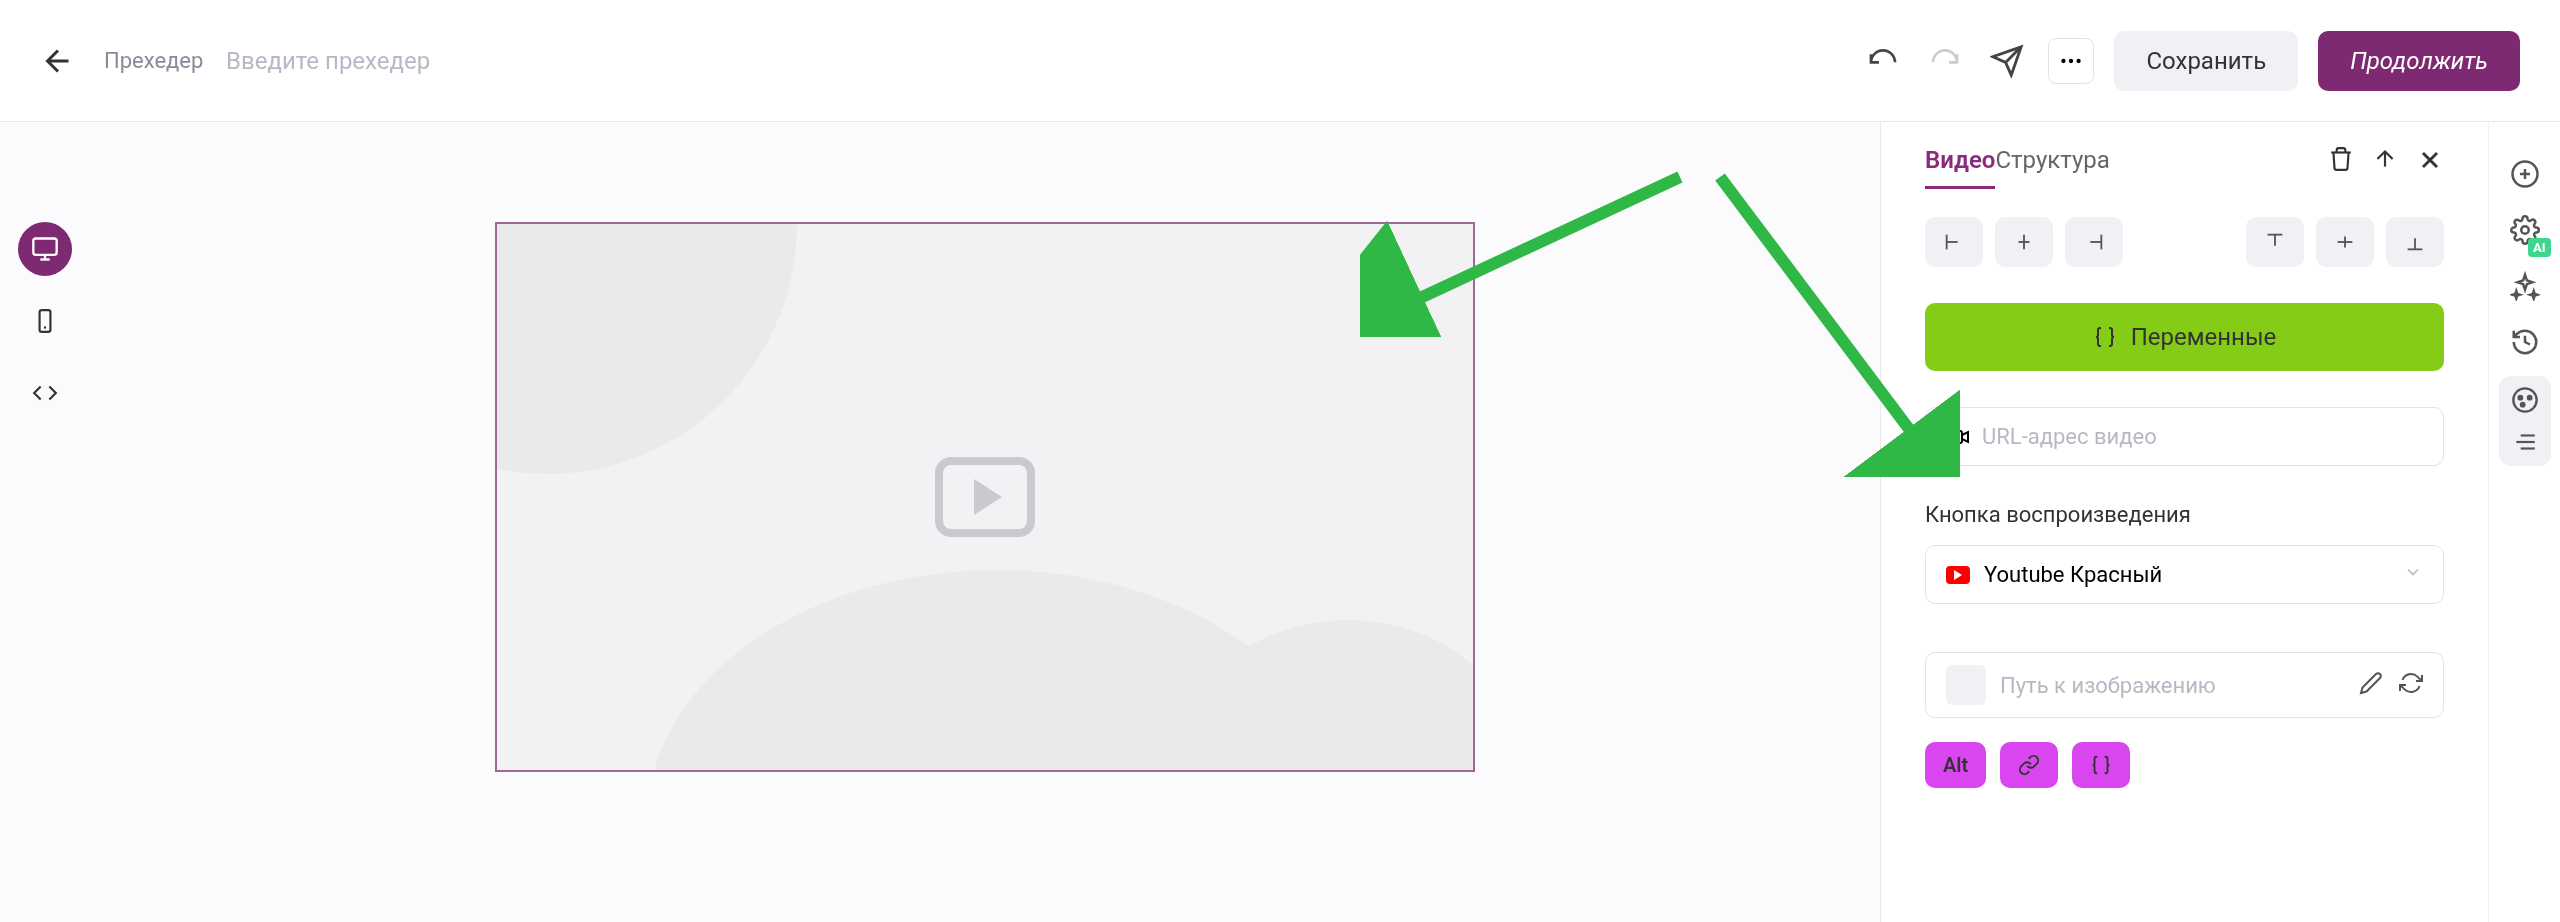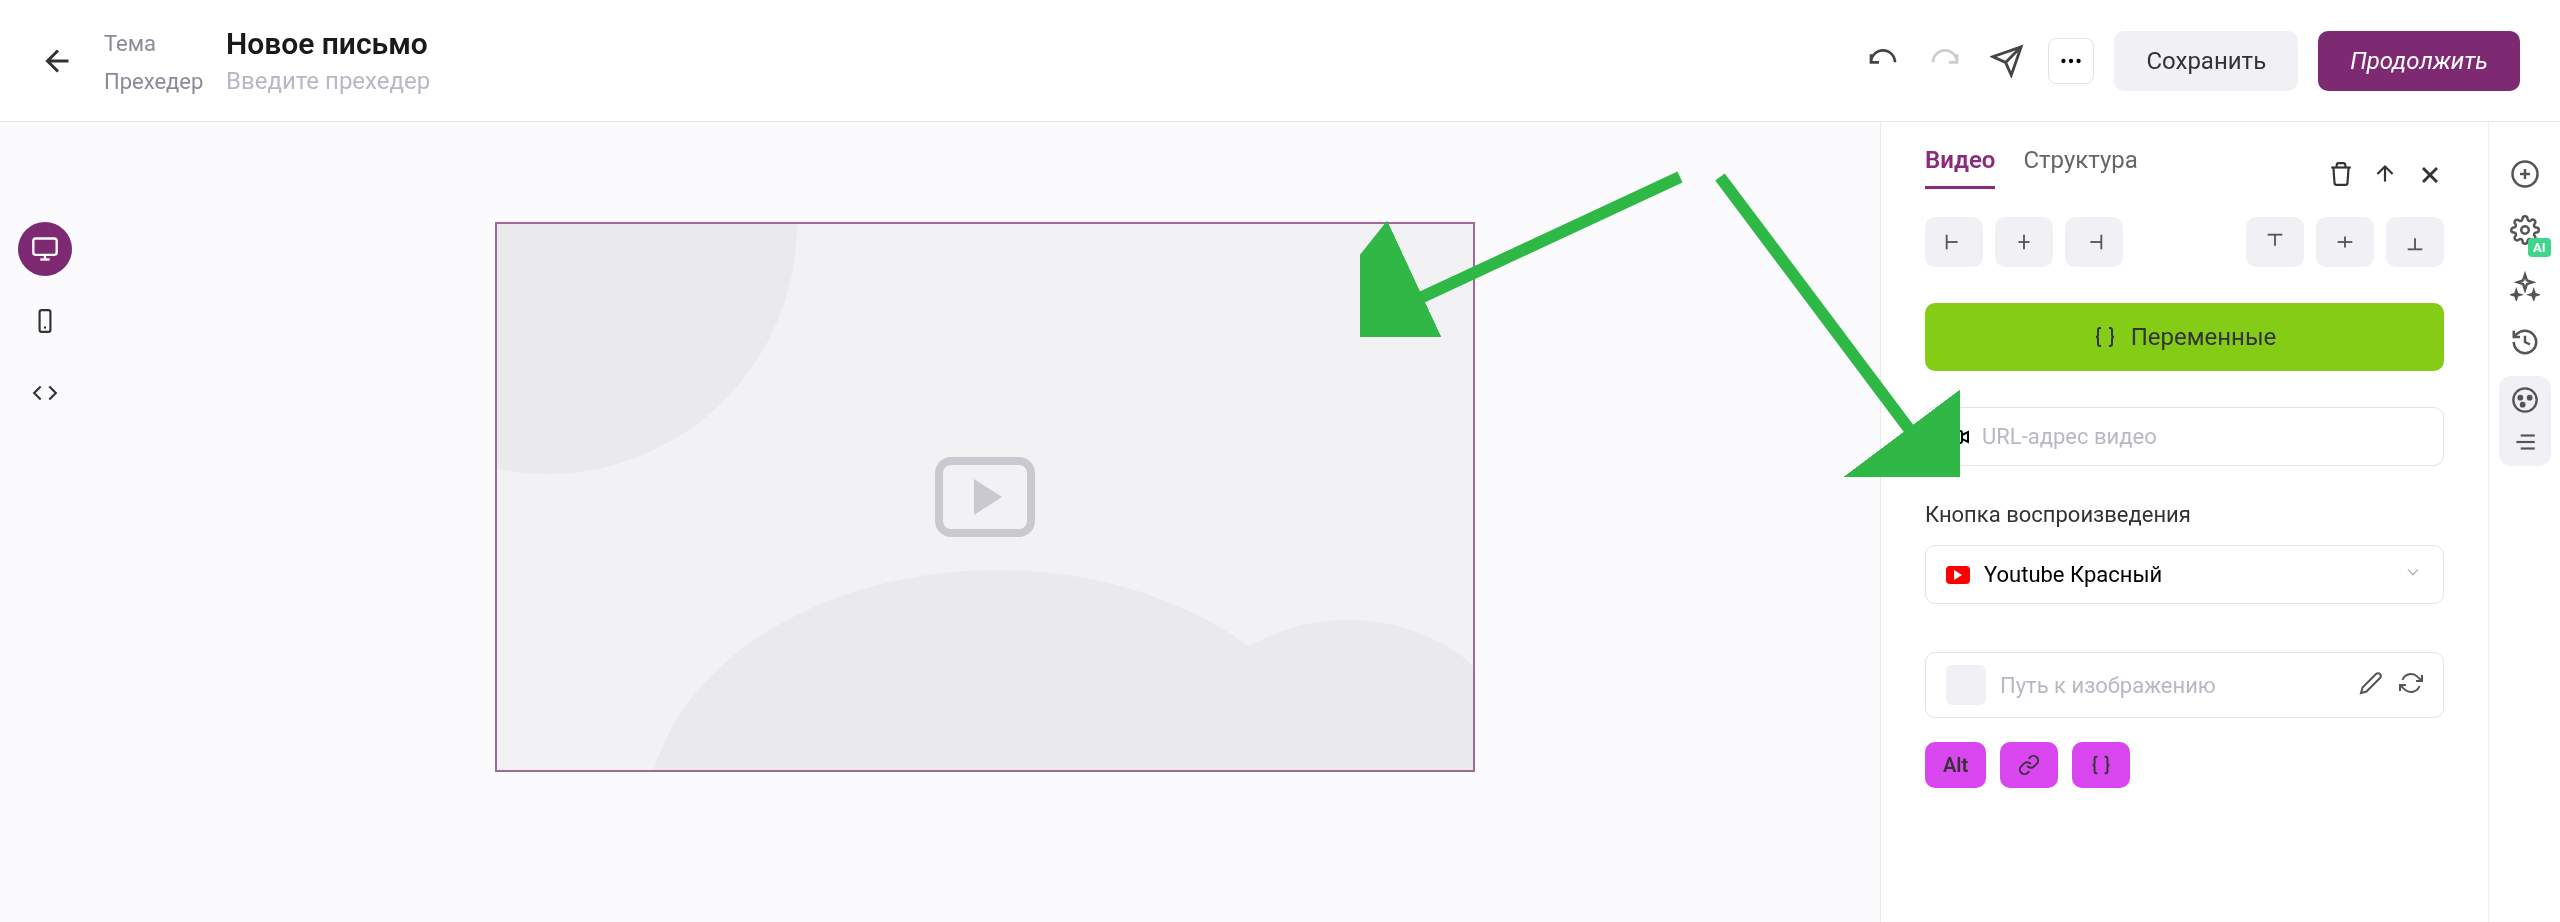--- a/index.html
+++ b/index.html
@@ -216,22 +216,21 @@
       background: #fff;
       border-left: 1px solid #e8e8ec;
       display: flex;
     }
     .panel-content {
       flex: 1;
       padding: 24px 44px;
     }
     .panel-tabs {
       display: flex;
-      align-items: flex-end;
-      gap: 28px;
+      align-items: flex-start;
       margin-bottom: 28px;
     }
     .tab {
       font-size: 24px;
       color: #666;
       cursor: pointer;
       padding-bottom: 12px;
       border-bottom: 3px solid transparent;
     }
     .tab.active {
@@ -452,24 +451,20 @@
 </head>
 <body>
 
 <div class="top-header">
   <div class="back-arrow">
     <svg width="36" height="36" viewBox="0 0 24 24" fill="none" stroke="currentColor" stroke-width="2">
         <path d="M19 12H5M12 19l-7-7 7-7"></path>
       </svg>
   </div>
   <div class="header-fields">
-    <div class="header-row">
-      <span class="field-label">Тема</span>
-      <span class="field-value">Новое письмо</span>
-    </div>
     <div class="header-row">
       <span class="field-label">Прехедер</span>
       <span class="field-placeholder">Введите прехедер</span>
     </div>
   </div>
   <div class="header-actions">
     <div class="icon-btn">
       <svg width="32" height="32" viewBox="0 0 24 24" fill="none" stroke="currentColor" stroke-width="2">
           <path d="M3 7v6h6M3 13c0-4.97 4.03-9 9-9a9 9 0 019 9"></path>
         </svg>

